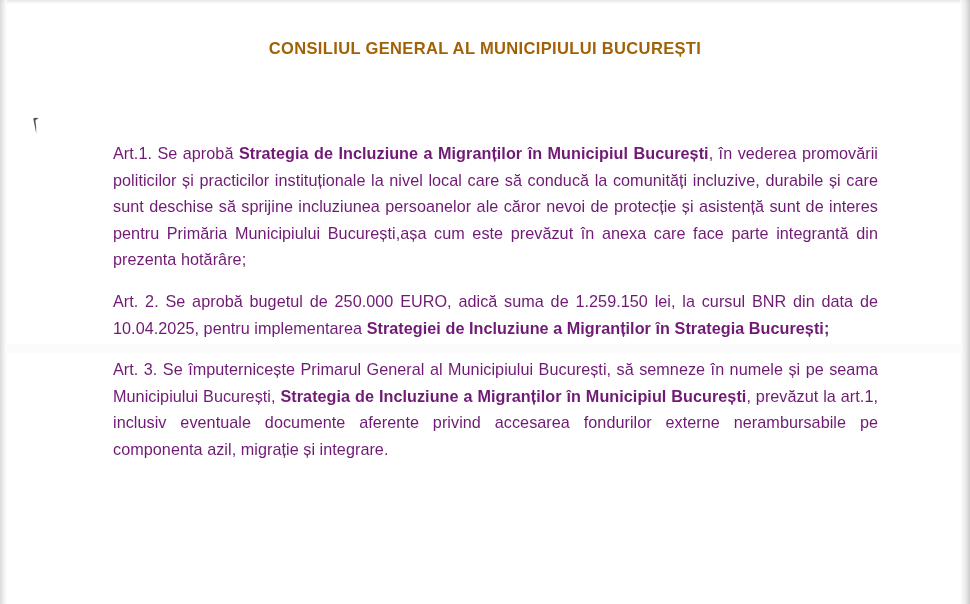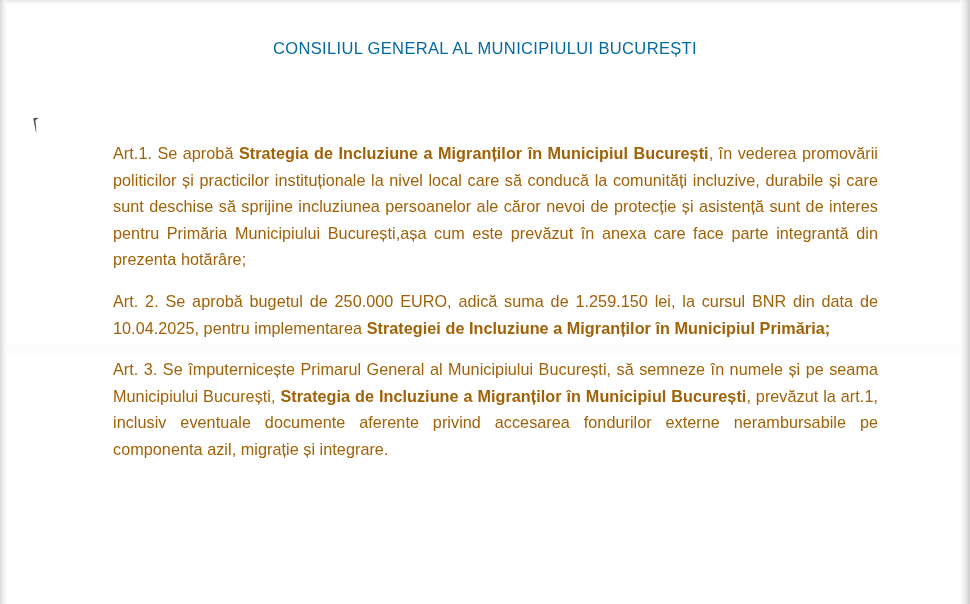--- a/index.html
+++ b/index.html
@@ -53,37 +53,37 @@
 
   .title-block {
     position: absolute;
     left: 0;
     top: 36px;
     width: 970px;
     text-align: center;
   }
   .title-line {
     font-size: 16.5px;
-    font-weight: normal;
+    font-weight: bold;
     letter-spacing: .35px;
     line-height: 25px;
-    color: #0369a1;
+    color: #a16207;
   }
 
   .body-block {
     position: absolute;
     left: 113px;
     top: 140px;
     width: 765px;
   }
   .para {
     text-align: justify;
     font-size: 16.2px;
     line-height: 26.6px;
-    color: #a16207;
+    color: #701a75;
     margin: 0 0 15px 0;
     letter-spacing: .05px;
   }
   .para:last-child { margin-bottom: 4px; }
   .b { font-weight: bold; }
 
   .margin-mark {
     position: absolute;
     left: 30px;
     top: 116px;
@@ -104,17 +104,17 @@
   <svg class="margin-mark" viewBox="0 0 14 20">
     <path d="M3.2 2.4 C4.6 1.6, 7.2 1.5, 8.6 2.6 C7.4 3.2, 6.2 3.6, 5.4 4.6 C5.9 8.2, 6.4 12.6, 6.2 17.4 C5.4 13.4, 4.6 8.6, 3.6 4.4 Z" fill="#555555"></path>
   </svg>
 
   <div class="title-block">
     <div class="title-line">CONSILIUL GENERAL AL MUNICIPIULUI BUCUREȘTI</div>
   </div>
 
   <div class="body-block">
     <p class="para" id="art-1"><span>Art.1. Se aprobă </span><span class="b">Strategia de Incluziune a Migranților în Municipiul București</span><span>, în vederea promovării politicilor și practicilor instituționale la nivel local care să conducă la comunități incluzive, durabile și care sunt deschise să sprijine incluziunea persoanelor ale căror nevoi de protecție și asistență sunt de interes pentru Primăria Municipiului București,așa cum este prevăzut în anexa care face parte integrantă din prezenta hotărâre;</span></p>
-    <p class="para" id="art-2"><span>Art. 2. Se aprobă bugetul de 250.000 EURO, adică suma de 1.259.150 lei, la cursul BNR din data de 10.04.2025, pentru implementarea </span><span class="b">Strategiei de Incluziune a Migranților în Municipiul Primăria;</span></p>
+    <p class="para" id="art-2"><span>Art. 2. Se aprobă bugetul de 250.000 EURO, adică suma de 1.259.150 lei, la cursul BNR din data de 10.04.2025, pentru implementarea </span><span class="b">Strategiei de Incluziune a Migranților în Strategia București;</span></p>
     <p class="para" id="art-3"><span>Art. 3. Se împuternicește Primarul General al Municipiului București, să semneze în numele și pe seama Municipiului București, </span><span class="b">Strategia de Incluziune a Migranților în Municipiul București</span><span>, prevăzut la art.1, inclusiv eventuale documente aferente privind accesarea fondurilor externe nerambursabile pe componenta azil, migrație și integrare.</span></p>
   </div>
 
 </div>
 
 </body></html>

